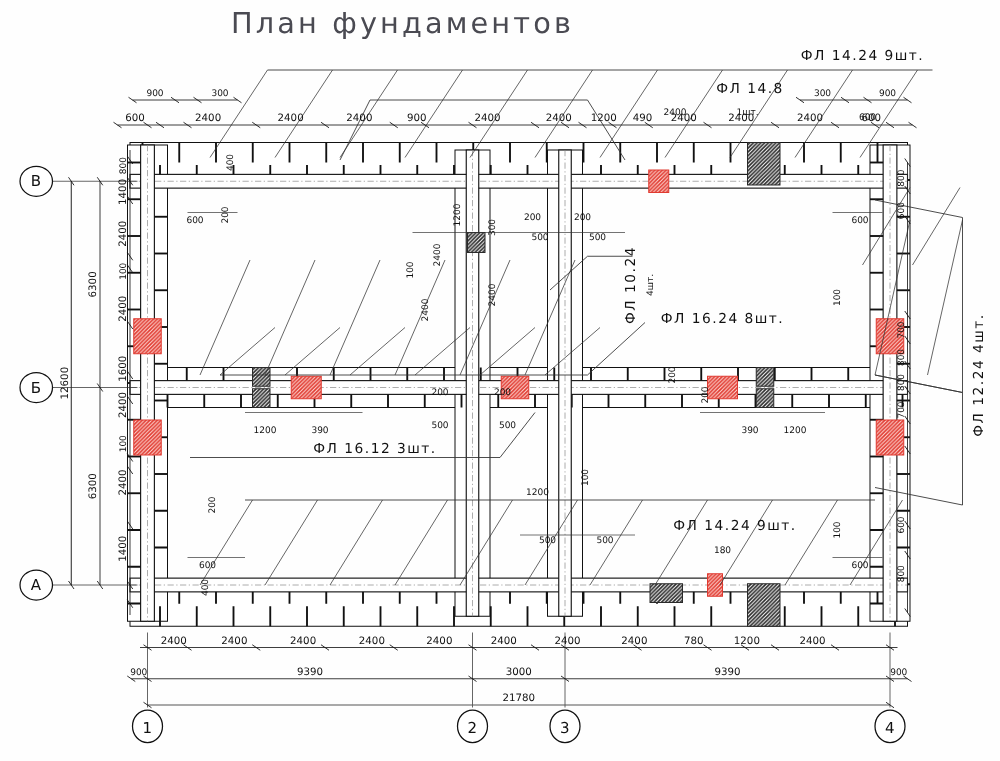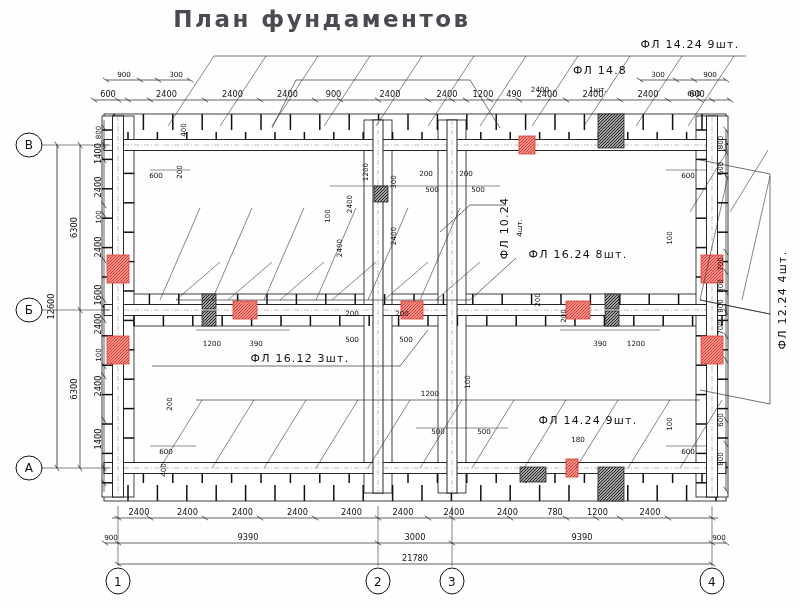--- a/index.html
+++ b/index.html
@@ -1,20 +1,20 @@
 <!DOCTYPE html>
 <html><head>
 <meta charset="utf-8">
 <style>
   html,body{margin:0;padding:0;background:#fff;}
   body{width:800px;height:609px;overflow:hidden;
        font-family:"DejaVu Sans","Liberation Sans",sans-serif;color:#111;}
   #root{position:relative;width:800px;height:609px;background:#fefefe;}
   .ttl{position:absolute;left:0;top:6px;width:644px;text-align:center;
-       font-size:23px;letter-spacing:2.5px;color:#4a4a52;font-weight:700;}
+       font-size:23px;letter-spacing:2.5px;color:#4a4a52;font-weight:400;}
   svg{position:absolute;left:0;top:0;}
   .tx{font-family:"DejaVu Sans","Liberation Sans",sans-serif;fill:#111;}
   .d{font-size:8.2px;}
   .dm{font-size:7.2px;}
   .lb{font-size:11px;letter-spacing:1.2px;}
   .ax{font-size:12px;letter-spacing:.5px;}
 </style>
 </head>
 <body>
 

